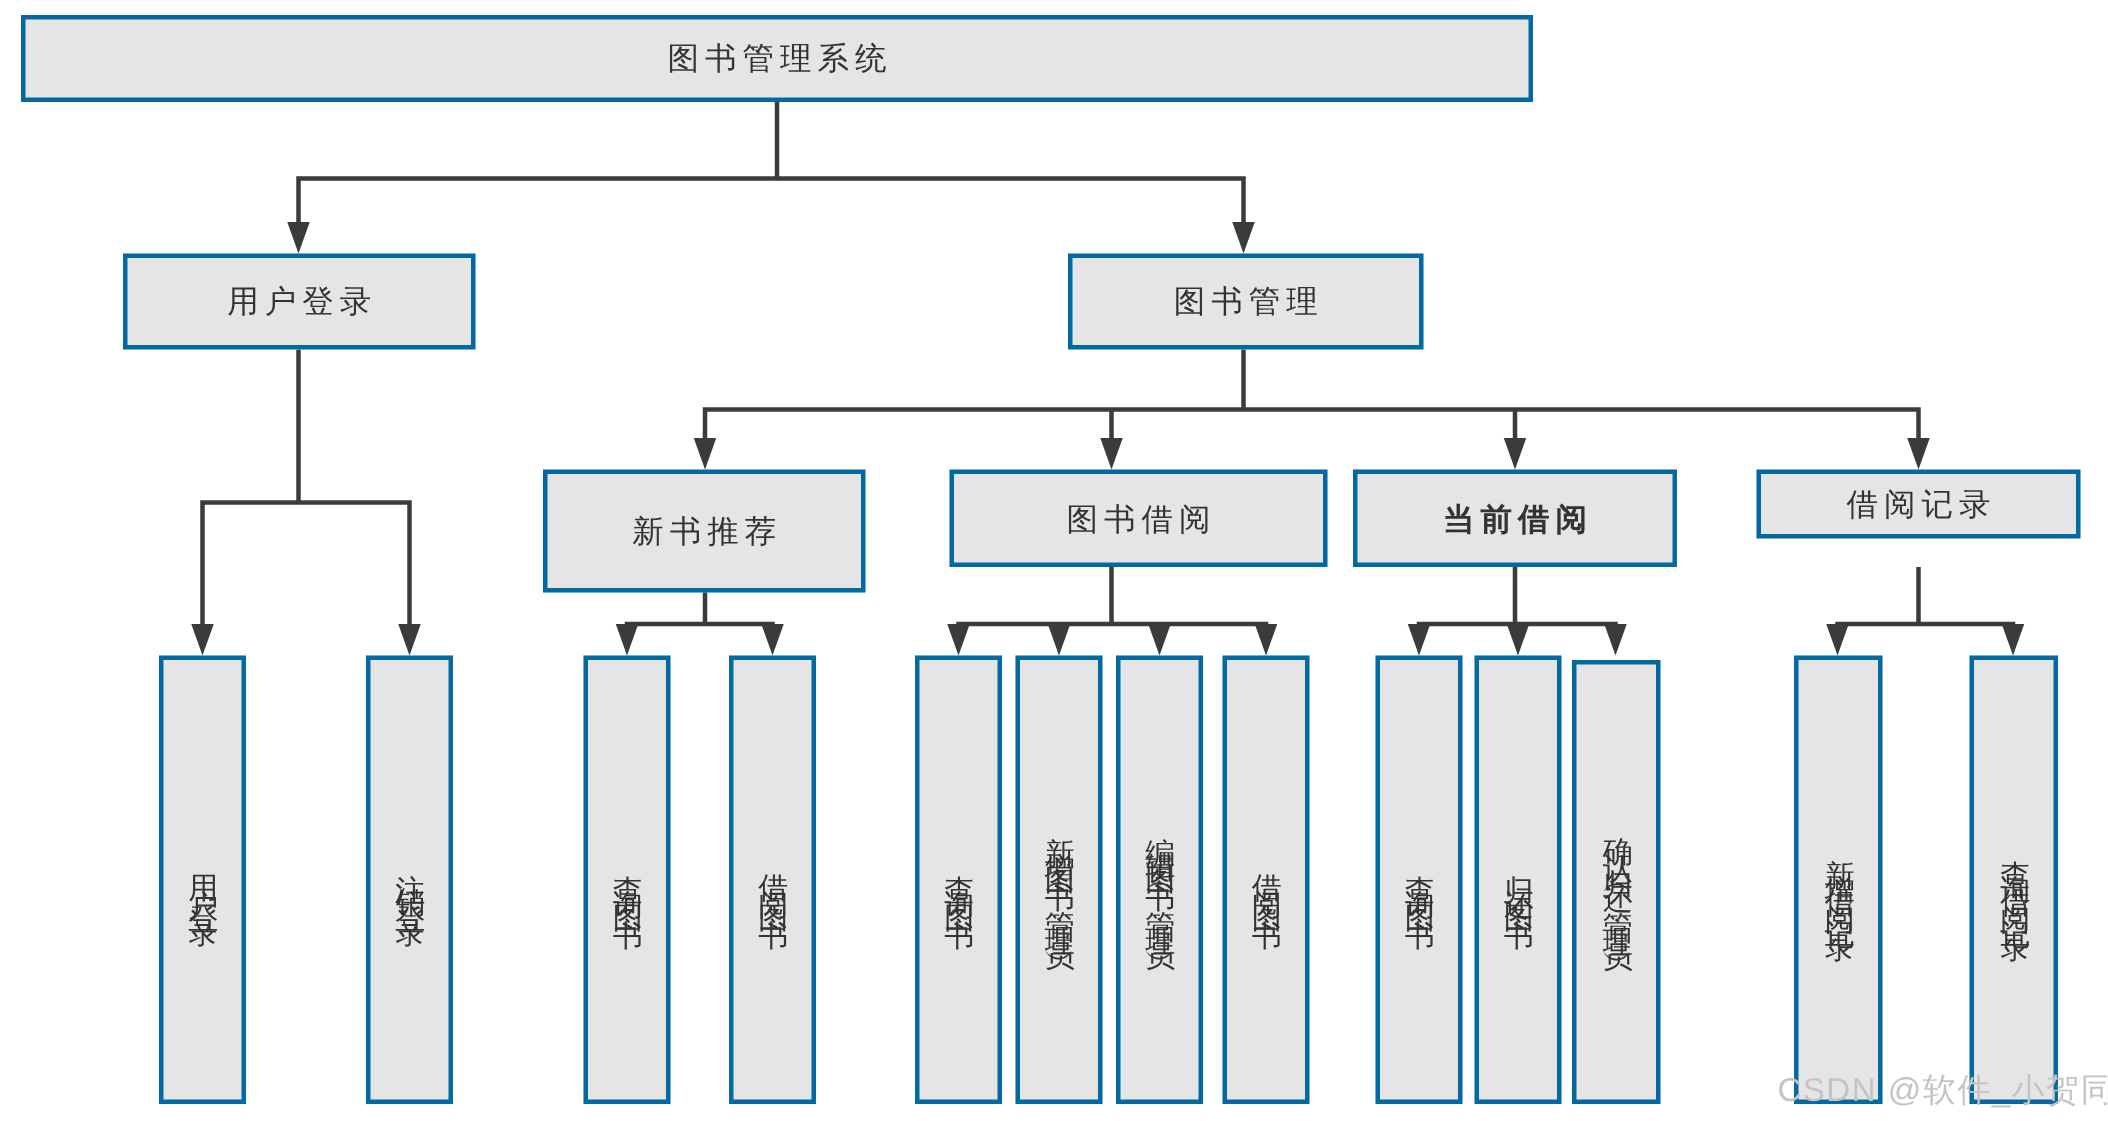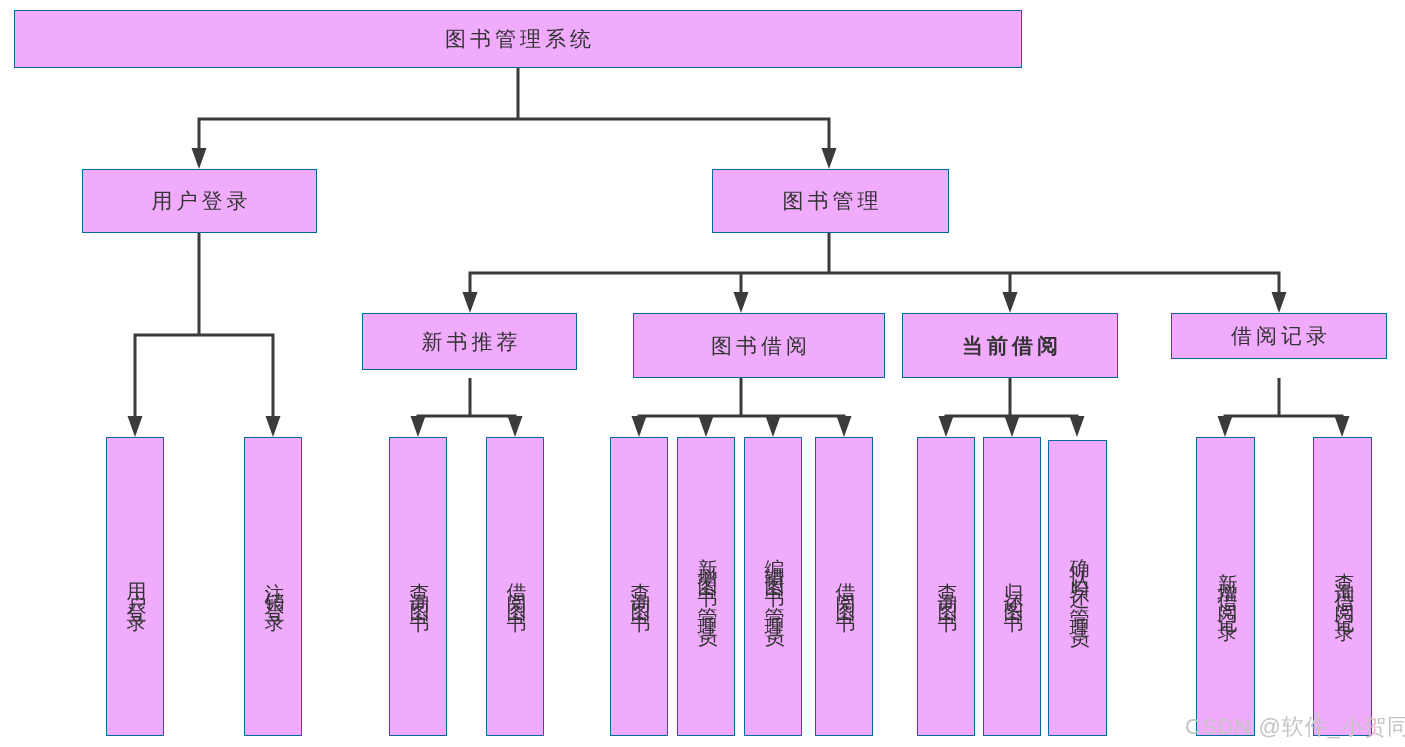--- a/index.html
+++ b/index.html
@@ -17,22 +17,22 @@
   }
   #connectors {
     position: absolute;
     left: 0; top: 0;
     width: 1405px; height: 747px;
     z-index: 1;
   }
   .box {
     position: absolute;
     box-sizing: border-box;
-    border: 1px solid #0369a1;
-    background: #f0abfc;
+    border: 3px solid #0369a1;
+    background: #e5e5e5;
     color: #333333;
     z-index: 2;
   }
   .box.h {
     display: flex;
     align-items: center;
     justify-content: center;
     font-size: 21px;
     letter-spacing: 4px;
     text-indent: 4px;
@@ -114,21 +114,21 @@
       <path d="M1217.5 416 L1232.5 416 L1225 437 Z"></path>
       <path d="M1334.5 416 L1349.5 416 L1342 437 Z"></path>
     </g>
   </svg>
 
   <div class="box h" style="left:14px; top:10px; width:1008px; height:58px;">图书管理系统</div>
 
   <div class="box h" style="left:82px; top:169px; width:235px; height:64px;">用户登录</div>
   <div class="box h" style="left:712px; top:169px; width:237px; height:64px;">图书管理</div>
 
-  <div class="box h" style="left:362px; top:313px; width:215px; height:57px;">新书推荐</div>
+  <div class="box h" style="left:362px; top:313px; width:215px; height:82px;">新书推荐</div>
   <div class="box h" style="left:633px; top:313px; width:252px; height:65px;">图书借阅</div>
   <div class="box h" style="left:902px; top:313px; width:216px; height:65px;font-weight:bold;">当前借阅</div>
   <div class="box h" style="left:1171px; top:313px; width:216px; height:46px;">借阅记录</div>
 
   <div class="box v" style="left:106px; top:437px; width:58px; height:299px;">用户登录</div>
   <div class="box v" style="left:244px; top:437px; width:58px; height:299px;">注销登录</div>
 
   <div class="box v" style="left:389px; top:437px; width:58px; height:299px;">查询图书</div>
   <div class="box v" style="left:486px; top:437px; width:58px; height:299px;">借阅图书</div>
 

